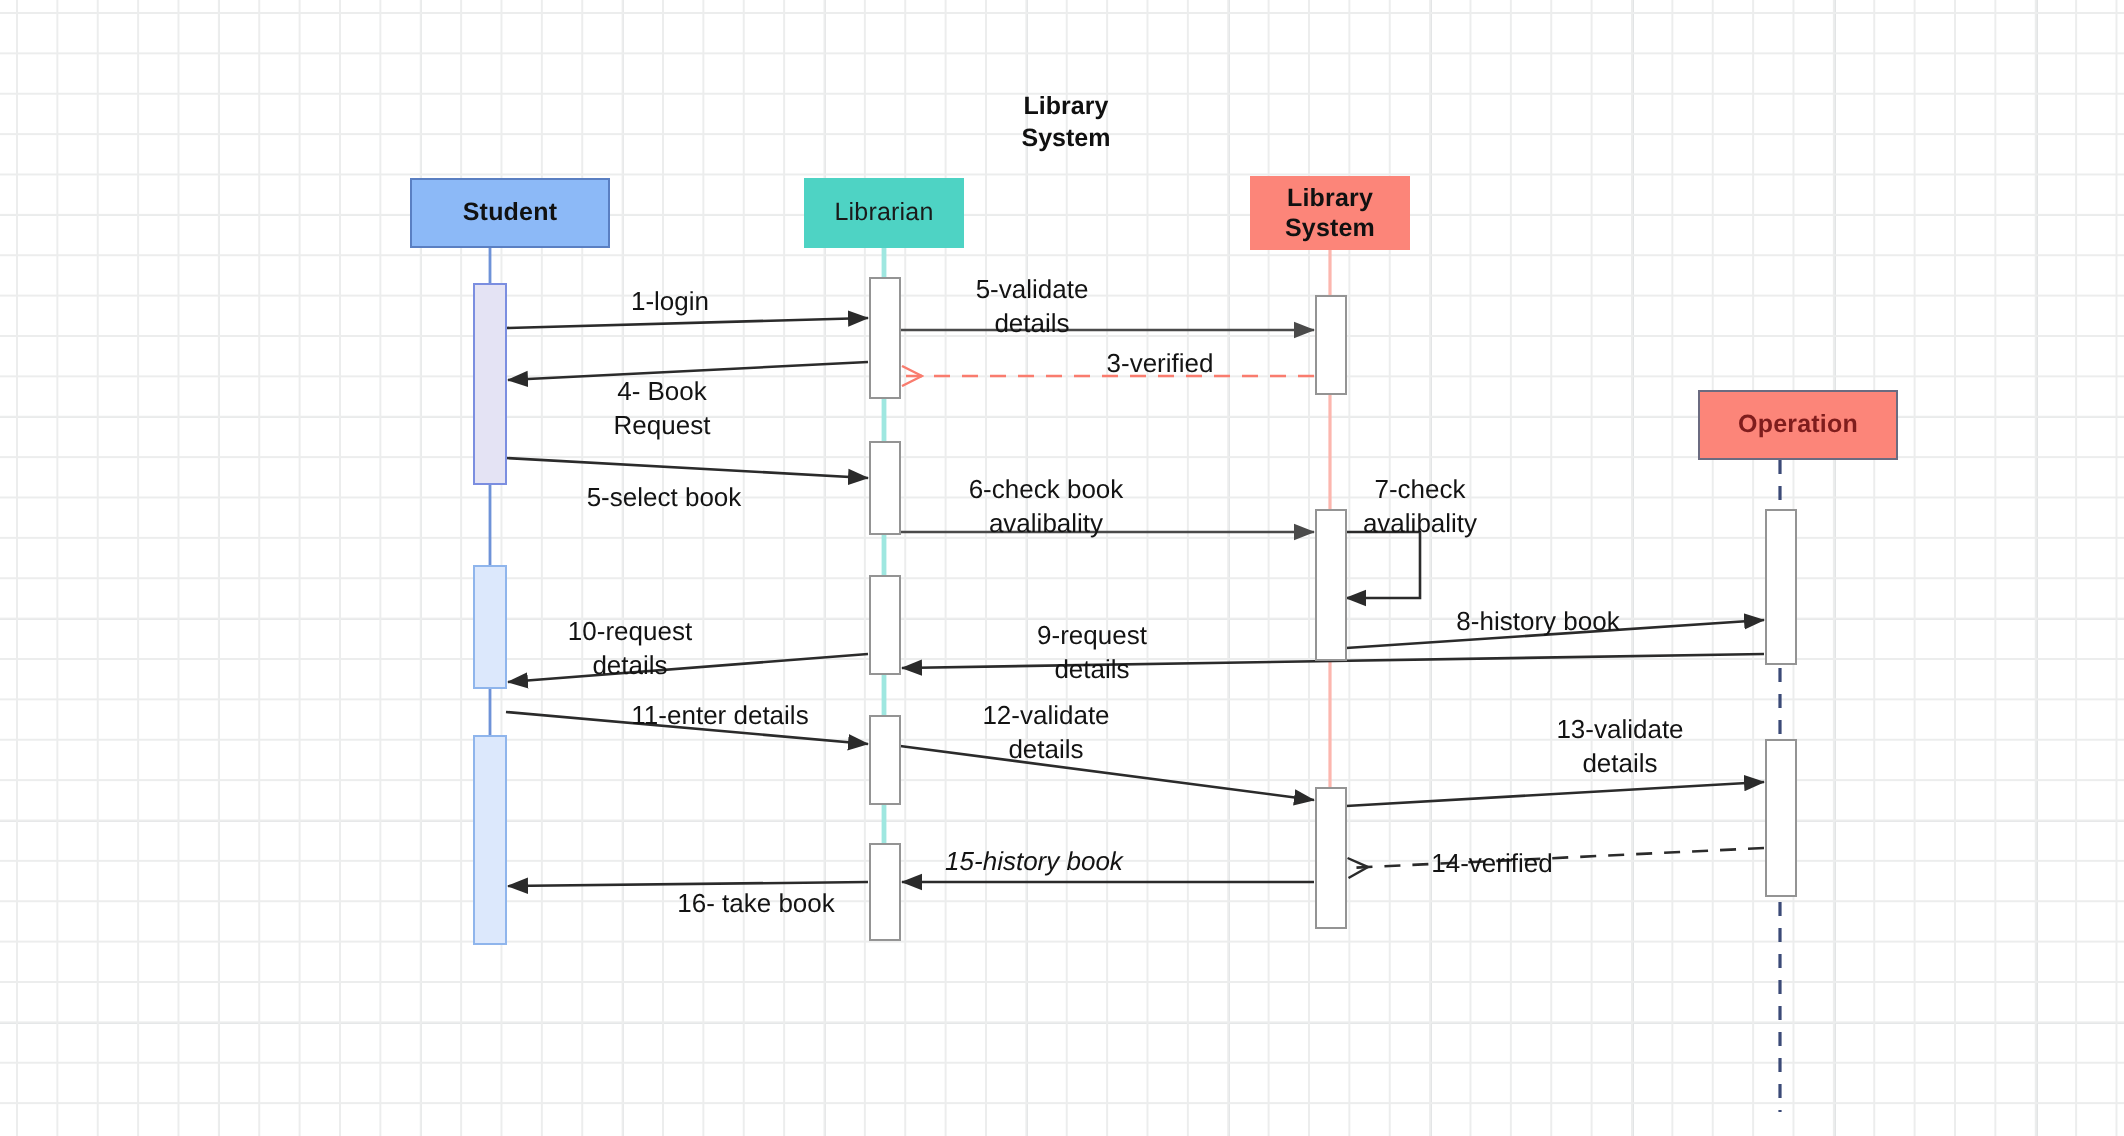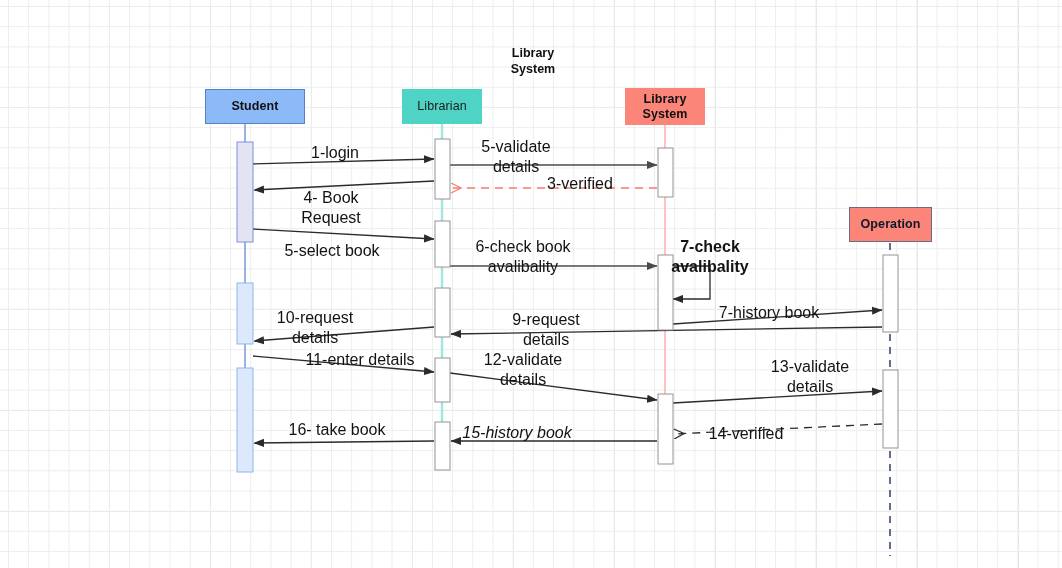--- a/index.html
+++ b/index.html
@@ -46,21 +46,21 @@
     position: absolute;
     text-align: center;
     font-size: 12.5px;
     font-weight: bold;
     line-height: 1.25;
     color: #101010;
   }
   .msg-label {
     position: absolute;
     text-align: center;
-    font-size: 16px;
+    font-size: 13px;
     line-height: 1.28;
     color: #131313;
     white-space: pre-line;
     pointer-events: none;
   }
 </style>
 </head>
 <body>
 
 <div id="canvas">
@@ -129,44 +129,44 @@
   <div id="actor-boxes">
       <div class="actor-box bold" style="left: 205px; top: 89px; width: 100px; height: 35px; background: rgb(140, 185, 247); color: rgb(17, 17, 17); border: 1px solid rgb(90, 127, 194);">
         <span>Student</span>
       </div>
       <div class="actor-box" style="left: 402px; top: 89px; width: 80px; height: 35px; background: rgb(78, 211, 196); color: rgb(26, 26, 26); border: 1px solid rgb(78, 211, 196);">
         <span>Librarian</span>
       </div>
       <div class="actor-box bold" style="left: 625px; top: 88px; width: 80px; height: 37px; background: rgb(252, 133, 121); color: rgb(17, 17, 17); border: 1px solid rgb(252, 133, 121);">
         <span>Library<br>System</span>
       </div>
-      <div class="actor-box bold" style="left: 849px; top: 207px; width: 83px; height: 35px; background: rgb(252, 133, 121); color: #0f172a; border: 1px solid rgb(107, 107, 128);">
+      <div class="actor-box bold" style="left: 849px; top: 195px; width: 100px; height: 35px; background: rgb(252, 133, 121); color: #7f1d1d; border: 1px solid rgb(107, 107, 128);">
         <span>Operation</span>
       </div>
     </div>
   <div id="message-labels">
       <div class="msg-label" style="left: 250px; top: 143px; width: 170px;">1-login</div>
       <div class="msg-label" style="left: 431px; top: 137px; width: 170px;">5-validate
 details</div>
       <div class="msg-label" style="left: 495px; top: 174px; width: 170px;">3-verified</div>
       <div class="msg-label" style="left: 246px; top: 188px; width: 170px;">4- Book
 Request</div>
       <div class="msg-label" style="left: 247px; top: 241px; width: 170px;">5-select book</div>
       <div class="msg-label" style="left: 438px; top: 237px; width: 170px;">6-check book
 avalibality</div>
-      <div class="msg-label" style="left: 625px; top: 237px; width: 170px; font-weight: bold;">7-check
+      <div class="msg-label" style="left: 625px; top: 237px; width: 170px;">7-check
 avalibality</div>
-      <div class="msg-label" style="left: 684px; top: 303px; width: 170px;">7-history book</div>
+      <div class="msg-label" style="left: 684px; top: 303px; width: 170px;">8-history book</div>
       <div class="msg-label" style="left: 461px; top: 310px; width: 170px;">9-request
 details</div>
       <div class="msg-label" style="left: 230px; top: 296px; width: 170px; margin-top: 12px;">10-request
 details</div>
       <div class="msg-label" style="left: 275px; top: 350px; width: 170px;">11-enter details</div>
       <div class="msg-label" style="left: 438px; top: 350px; width: 170px;">12-validate
 details</div>
       <div class="msg-label" style="left: 725px; top: 357px; width: 170px;">13-validate
 details</div>
       <div class="msg-label" style="left: 661px; top: 424px; width: 170px;">14-verified</div>
       <div class="msg-label" style="left: 432px; top: 423px; width: 170px; font-style: italic;">15-history book</div>
-      <div class="msg-label" style="left: 252px; top: 420px; width: 170px;">16- take book</div>
+      <div class="msg-label" style="left: 252px; top: 444px; width: 170px; padding-left: 41px;">16- take book</div>
     </div>
 
 </div>
 
 </body></html>

